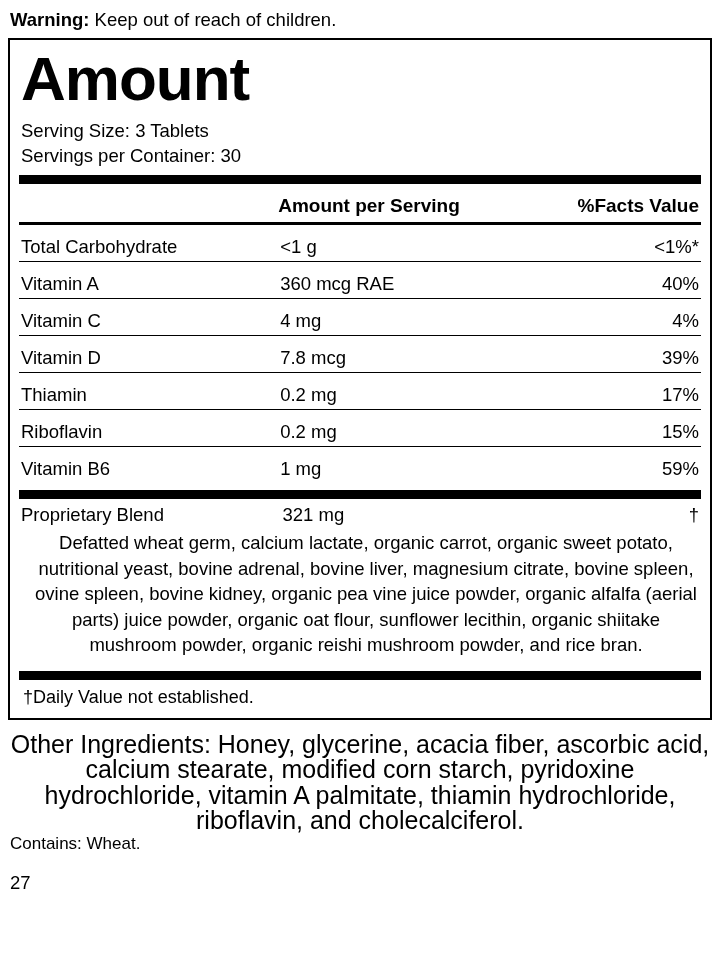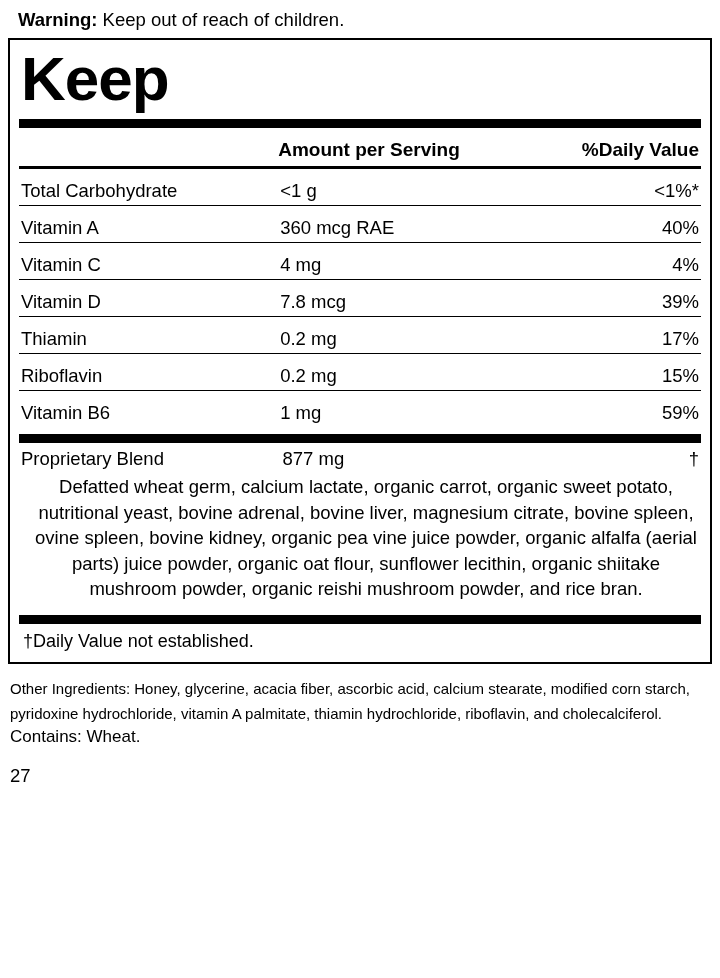--- a/index.html
+++ b/index.html
@@ -16,21 +16,21 @@
     overflow: hidden;
   }
   .page {
     width: 720px;
     box-sizing: border-box;
     padding: 6px 8px 0 8px;
   }
   .warning-line {
     font-size: 18.5px;
     line-height: 24px;
-    margin: 2px 0 6px 10px;
+    margin: 2px 0 6px 2px;
     white-space: nowrap;
   }
   .warning-line .w-bold { font-weight: bold; }
 
   .facts-box {
     border: 2.5px solid #000;
     box-sizing: border-box;
     padding: 4px 9px 6px 9px;
   }
   .facts-title {
@@ -100,24 +100,25 @@
     text-align: center;
   }
 
   .footnotes {
     font-size: 18px;
     line-height: 25px;
     padding: 5px 2px 2px 4px;
   }
 
   .other-block {
-    font-size: 15px;
+    font-size: 25px;
     line-height: 25.5px;
     margin-top: 12px;
     padding: 0 2px 0 2px;
+    text-align: center;
   }
   .contains-line {
     font-size: 17px;
     padding-left: 2px;
   }
   .page-number {
     font-size: 18.5px;
     margin-top: 18px;
     padding-left: 2px;
   }
@@ -127,32 +128,36 @@
 
 <div class="page">
 
   <div class="warning-line">
     <span class="w-bold">Warning:</span><span> Keep out of reach of children.</span>
   </div>
 
   <div class="facts-box">
 
     <div class="facts-title">
-      <span>Keep</span>
-    </div>
-
+      <span>Amount</span>
+    </div>
+
+    <div class="serving-lines">
+      <div>Serving Size: 3 Tablets</div>
+      <div>Servings per Container: 30</div>
+    </div>
 
     <div class="rule-thick"></div>
 
     <table class="facts">
       <thead>
         <tr>
           <th class="col-name"></th>
           <th class="col-amt">Amount per Serving</th>
-          <th class="col-dv">%Daily Value</th>
+          <th class="col-dv">%Facts Value</th>
         </tr>
       </thead>
     </table>
 
     <div class="rule-medium"></div>
 
     <table class="facts">
       <tbody>
         <tr>
           <td class="col-name">Total Carbohydrate</td>
@@ -189,21 +194,21 @@
           <td class="col-amt">1 mg</td>
           <td class="col-dv">59%</td>
         </tr>
       </tbody>
     </table>
 
     <div class="rule-thick"></div>
 
     <div class="blend-row">
       <span class="blend-name">Proprietary Blend</span>
-      <span class="blend-amt">877 mg</span>
+      <span class="blend-amt">321 mg</span>
       <span class="blend-dag">†</span>
     </div>
 
     <div class="blend-desc">Defatted wheat germ, calcium lactate, organic carrot, organic sweet potato, nutritional yeast, bovine adrenal, bovine liver, magnesium citrate, bovine spleen, ovine spleen, bovine kidney, organic pea vine juice powder, organic alfalfa (aerial parts) juice powder, organic oat flour, sunflower lecithin, organic shiitake mushroom powder, organic reishi mushroom powder, and rice bran.</div>
 
     <div class="rule-thick"></div>
 
     <div class="footnotes">
       <div>†Daily Value not established.</div>
     </div>

